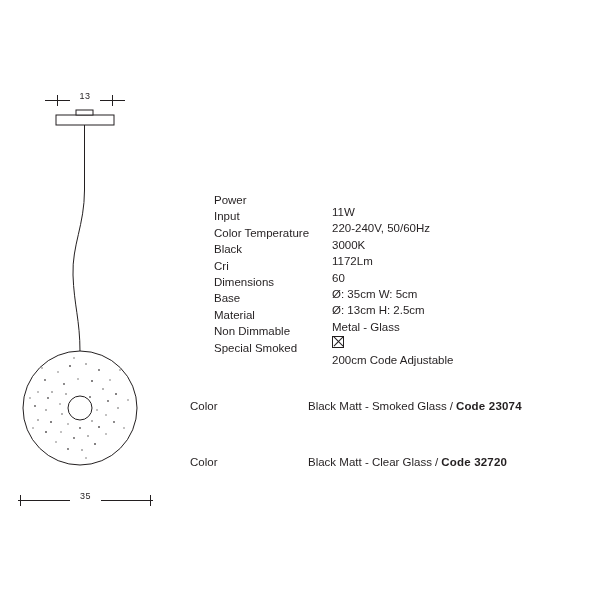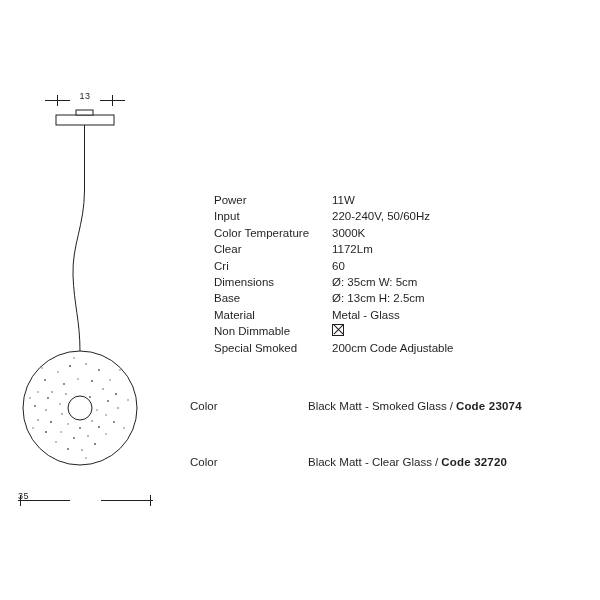--- a/index.html
+++ b/index.html
@@ -90,21 +90,21 @@
     height: 11px;
     background: #231f20;
   }
   .dim-bottom .tick.l { left: 2px; }
   .dim-bottom .tick.r { right: 2px; }
   .dim-bottom .label {
     position: absolute;
     left: 0;
     right: 0;
     top: -1px;
-    text-align: left;
+    text-align: center;
     font-size: 9px;
     letter-spacing: .5px;
     line-height: 10px;
   }
 
   .fig-svg { position: absolute; left: 0; top: 0; }
 
   
   .specs {
     position: absolute;
@@ -122,20 +122,21 @@
   .spec-label {
     width: 118px;
     flex: 0 0 118px;
     white-space: nowrap;
     margin-left: 24px;
   }
   .spec-value {
     white-space: nowrap;
     display: flex;
     align-items: center;
+    margin-top: 12px;
   }
   .spec-value .ndim-box {
     display: inline-block;
     width: 10px;
     height: 10px;
     border: 1px solid #231f20;
     position: relative;
     margin-top: 1px;
   }
   .spec-value .ndim-box::before,
@@ -278,21 +279,21 @@
       <div class="spec-label">Input</div>
       <div class="spec-value">220-240V, 50/60Hz</div>
     </div>
 
     <div class="spec-row">
       <div class="spec-label">Color Temperature</div>
       <div class="spec-value">3000K</div>
     </div>
 
     <div class="spec-row">
-      <div class="spec-label">Clear</div>
+      <div class="spec-label">Black</div>
       <div class="spec-value">1172Lm</div>
     </div>
 
     <div class="spec-row">
       <div class="spec-label">Cri</div>
       <div class="spec-value">60</div>
     </div>
 
     <div class="spec-row">
       <div class="spec-label">Dimensions</div>

